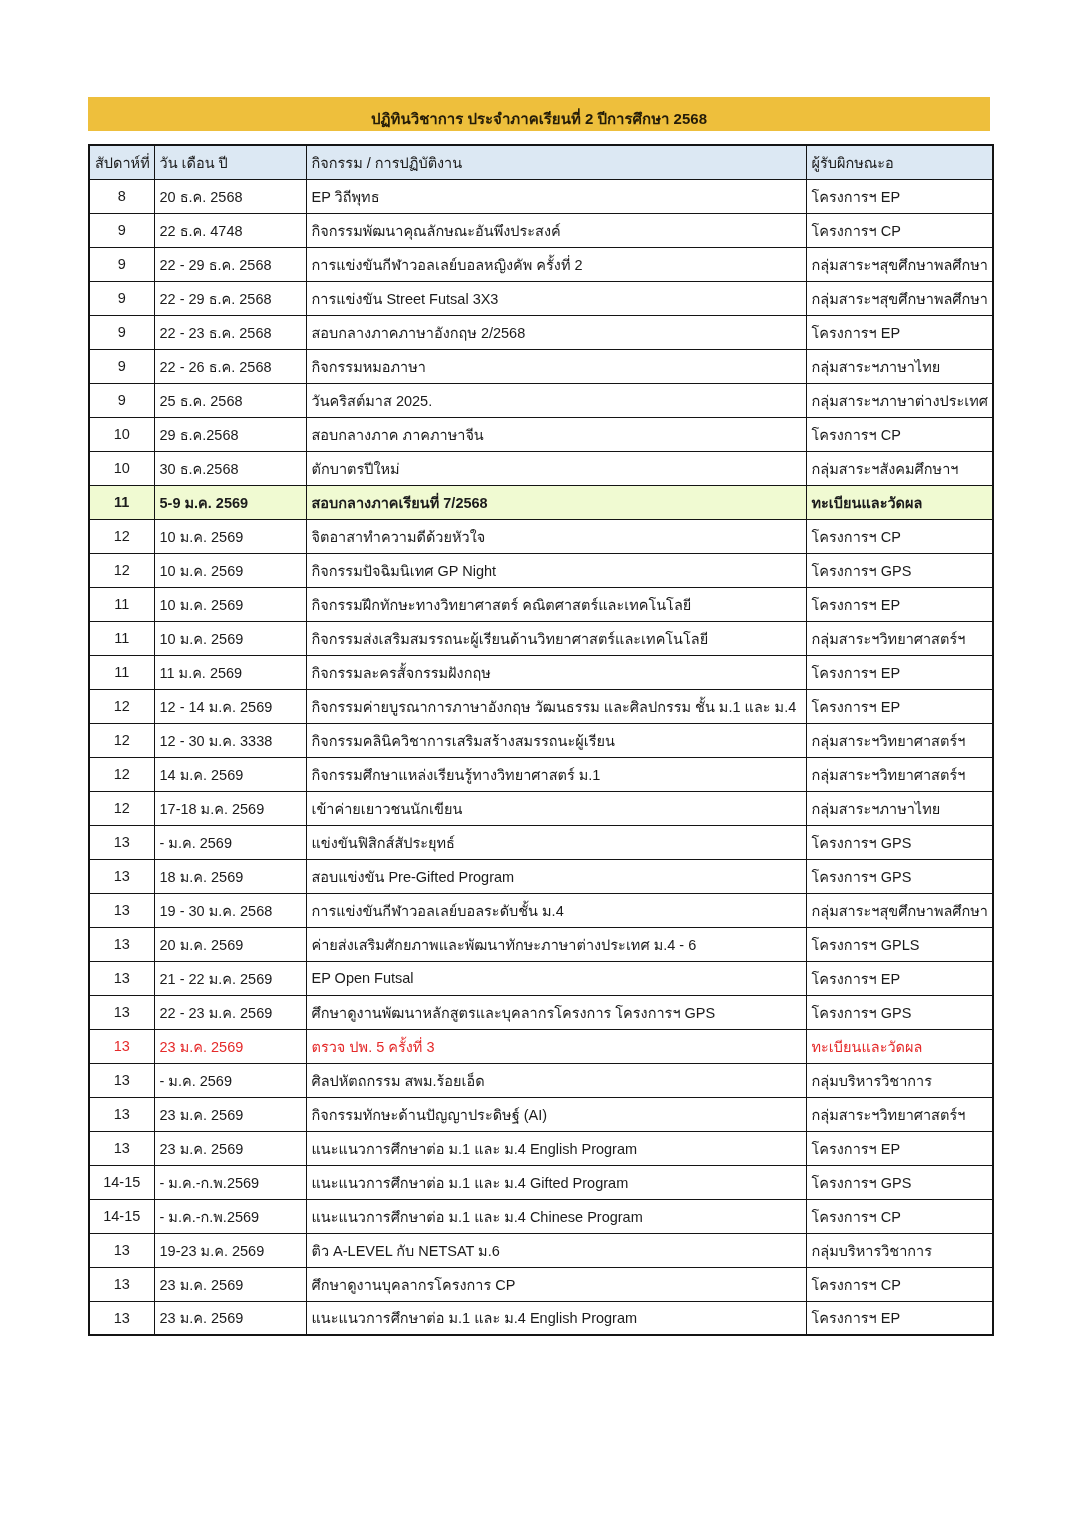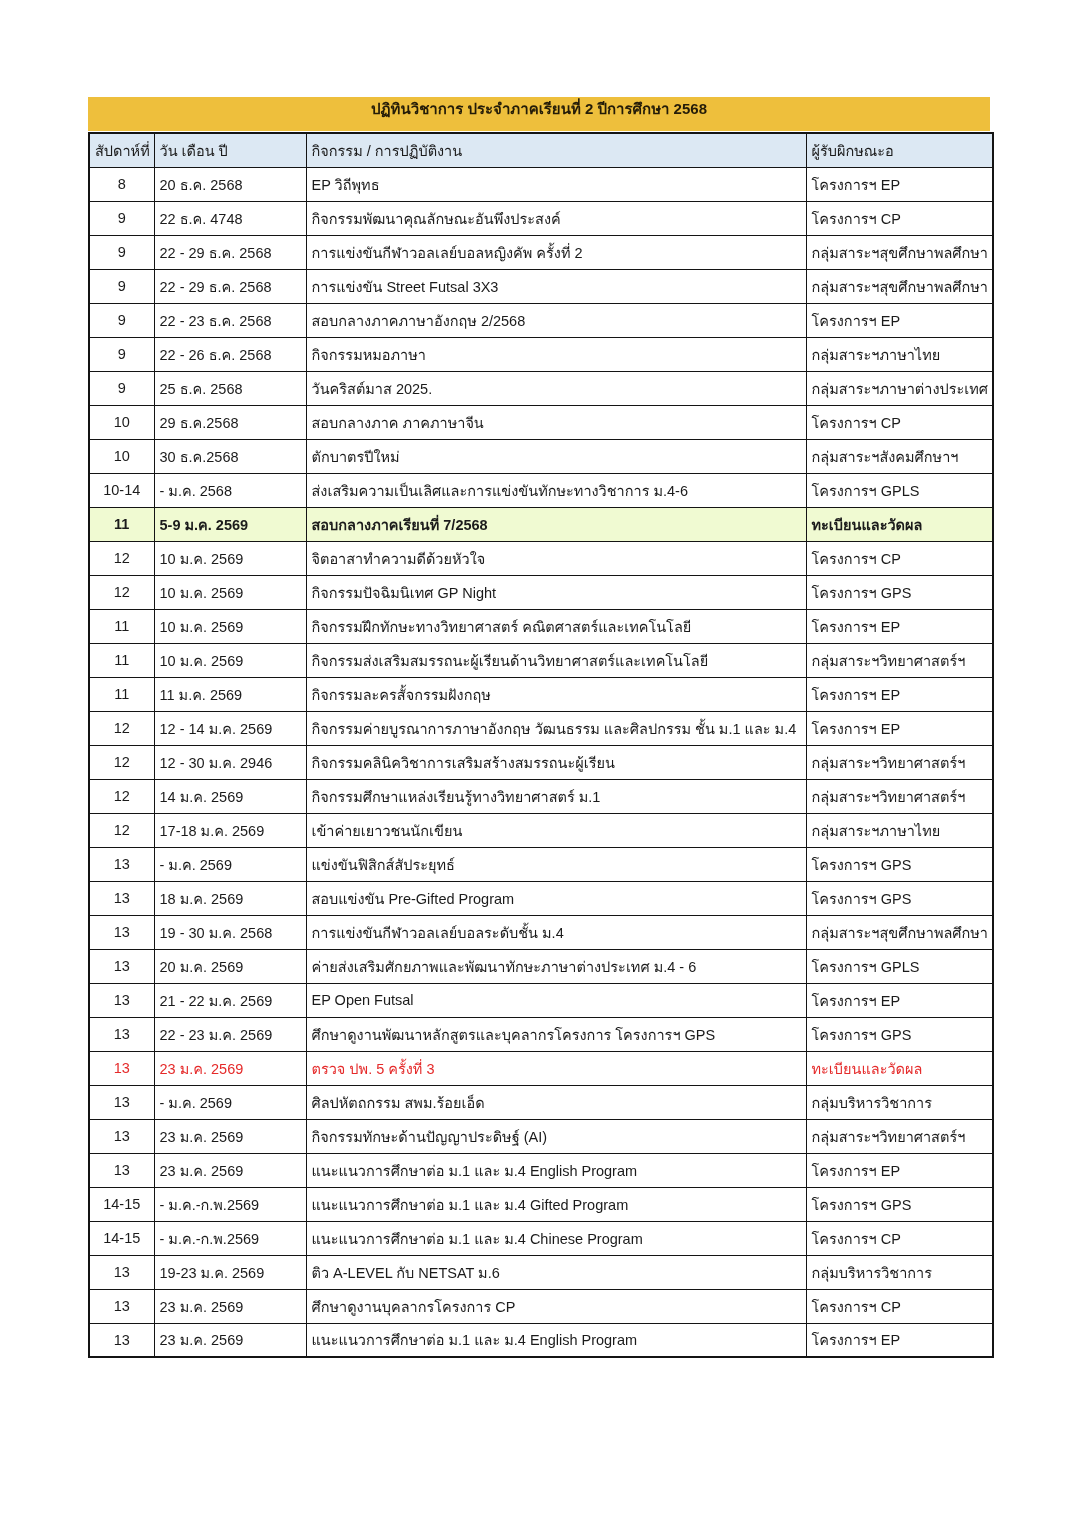--- a/index.html
+++ b/index.html
@@ -6,27 +6,27 @@
   body{
     width:1080px;height:1528px;
     background:#ffffff;
     font-family:"Liberation Sans","DejaVu Sans",sans-serif;
     position:relative;
     color:#1b1b1b;
   }
   .banner{
     position:absolute;left:88px;top:97px;width:902px;height:34px;
     background:var(--gold,#eebf3c);
-    display:flex;align-items:flex-start;justify-content:center;
+    display:flex;align-items:flex-end;justify-content:center;
   }
   .banner span{
     font-size:15px;font-weight:bold;color:#241c08;
   }
   .table-wrap{
-    position:absolute;left:88px;top:132px;width:904px;
+    position:absolute;left:88px;top:144px;width:904px;
   }
   table{
     border-collapse:collapse;table-layout:fixed;width:904px;
     font-size:14.5px;
   }
   col.c-week{width:65px}
   col.c-date{width:152px}
   col.c-activity{width:500px}
   col.c-owner{width:187px}
   th,td{
@@ -116,26 +116,20 @@
           <td>29 ธ.ค.2568</td>
           <td>สอบกลางภาค ภาคภาษาจีน</td>
           <td>โครงการฯ CP</td>
         </tr>
         <tr>
           <td class="week">10</td>
           <td>30 ธ.ค.2568</td>
           <td>ตักบาตรปีใหม่</td>
           <td>กลุ่มสาระฯสังคมศึกษาฯ</td>
         </tr>
-        <tr>
-          <td class="week">10-14</td>
-          <td>- ม.ค. 2568</td>
-          <td>ส่งเสริมความเป็นเลิศและการแข่งขันทักษะทางวิชาการ ม.4-6</td>
-          <td>โครงการฯ GPLS</td>
-        </tr>
         <tr class="highlight">
           <td class="week">11</td>
           <td>5-9 ม.ค. 2569</td>
           <td>สอบกลางภาคเรียนที่ 7/2568</td>
           <td>ทะเบียนและวัดผล</td>
         </tr>
         <tr>
           <td class="week">12</td>
           <td>10 ม.ค. 2569</td>
           <td>จิตอาสาทำความดีด้วยหัวใจ</td>
@@ -166,21 +160,21 @@
           <td>โครงการฯ EP</td>
         </tr>
         <tr>
           <td class="week">12</td>
           <td>12 - 14 ม.ค. 2569</td>
           <td>กิจกรรมค่ายบูรณาการภาษาอังกฤษ วัฒนธรรม และศิลปกรรม ชั้น ม.1 และ ม.4</td>
           <td>โครงการฯ EP</td>
         </tr>
         <tr>
           <td class="week">12</td>
-          <td>12 - 30 ม.ค. 2946</td>
+          <td>12 - 30 ม.ค. 3338</td>
           <td>กิจกรรมคลินิควิชาการเสริมสร้างสมรรถนะผู้เรียน</td>
           <td>กลุ่มสาระฯวิทยาศาสตร์ฯ</td>
         </tr>
         <tr>
           <td class="week">12</td>
           <td>14 ม.ค. 2569</td>
           <td>กิจกรรมศึกษาแหล่งเรียนรู้ทางวิทยาศาสตร์ ม.1</td>
           <td>กลุ่มสาระฯวิทยาศาสตร์ฯ</td>
         </tr>
         <tr>

